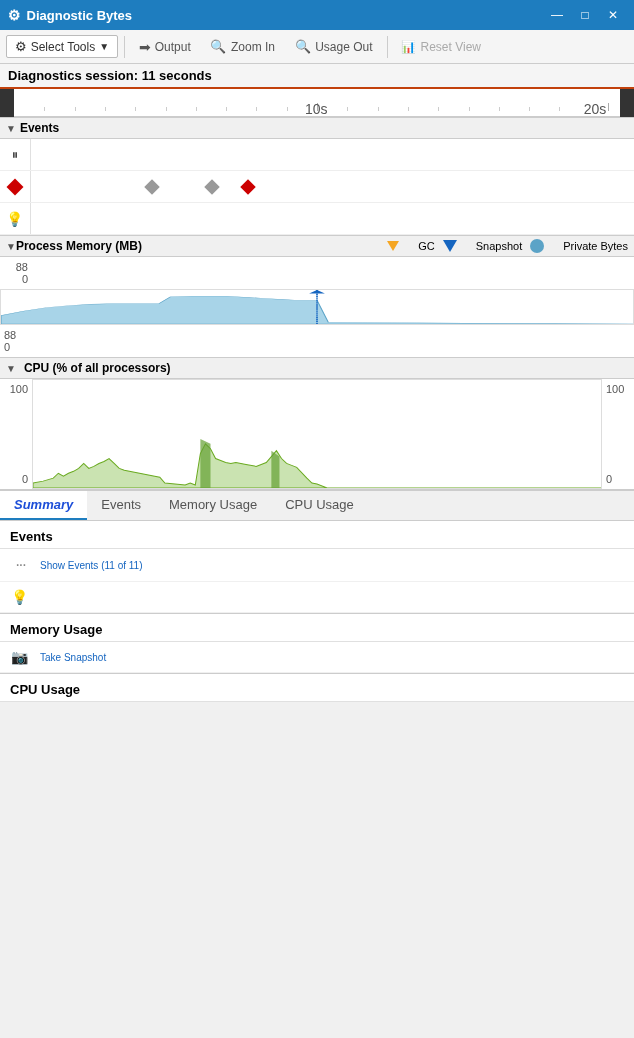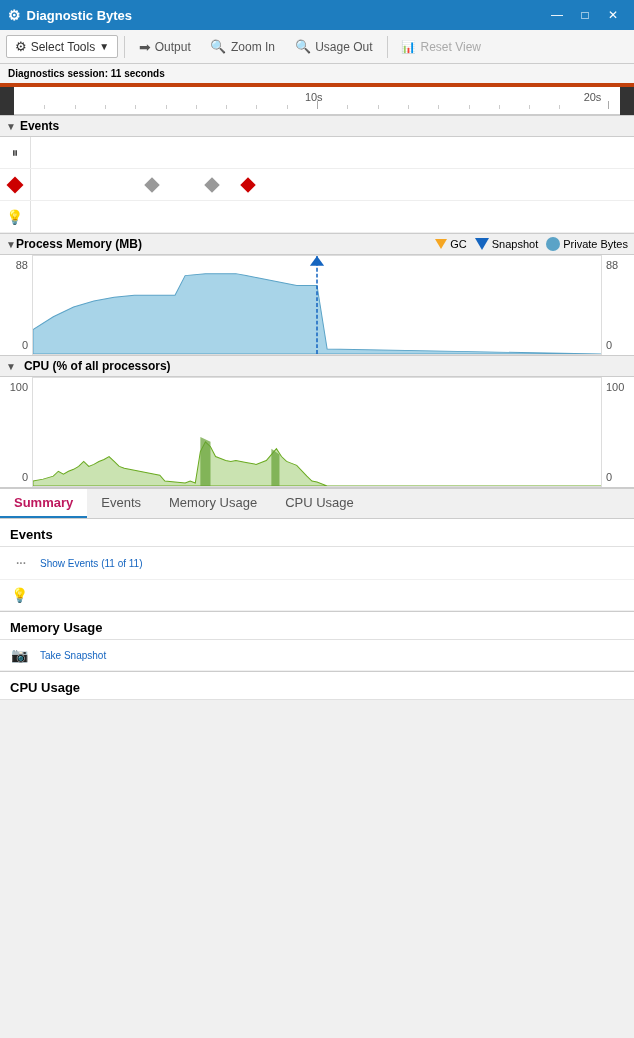--- a/index.html
+++ b/index.html
@@ -90,45 +90,45 @@
       font-size: 12px;
       color: #aaa;
       cursor: default;
     }
     .separator { width: 1px; height: 22px; background: #ccc; margin: 0 2px; }
 
     
     #session-info {
       background: #f5f5f5;
       padding: 4px 8px;
-      font-size: 10px;
+      font-size: 13px;
       font-weight: bold;
-      border-bottom: 4px solid #c2410c;
+      border-bottom: 2px solid #c2410c;
     }
 
     
     #timeline-ruler {
       background: #fff;
       border-bottom: 1px solid #ccc;
       height: 28px;
       position: relative;
       display: flex;
       align-items: center;
     }
     .ruler-track {
       position: relative;
       flex: 1;
       height: 100%;
       overflow: hidden;
     }
     .ruler-label {
       position: absolute;
-      font-size: 11px;
+      font-size: 14px;
       color: #555;
-      top: 4px;
+      top: 12px;
     }
     .ruler-tick {
       position: absolute;
       top: 14px;
       width: 1px;
       height: 8px;
       background: #aaa;
     }
     .ruler-small-tick {
       position: absolute;
@@ -207,28 +207,29 @@
       margin-left: auto;
       display: flex;
       align-items: center;
       gap: 8px;
       font-size: 11px;
       font-weight: normal;
     }
     .legend-item {
       display: flex;
       align-items: center;
-      gap: 3px;
+      gap: 19px;
       justify-content: center;
     }
     #memory-chart {
       height: 100px;
       background: #fff;
       position: relative;
       display: flex;
+      flex-direction: column;
     }
     .chart-y-axis-left {
       width: 32px;
       display: flex;
       flex-direction: column;
       justify-content: space-between;
       padding: 4px 4px;
       font-size: 11px;
       color: #555;
       text-align: right;
@@ -272,23 +273,24 @@
     }
     .tab {
       padding: 6px 14px;
       font-size: 13px;
       cursor: pointer;
       border-bottom: 2px solid transparent;
       color: #555;
     }
     .tab.active {
       border-bottom: 2px solid #1e7dbf;
-      color: #be185d;
+      color: #1d4ed8;
       font-weight: 600;
       background: #fff;
+      font-style: italic;
     }
 
     
     #summary-content {
       background: #fff;
       padding: 0;
     }
     .summary-group-header {
       font-weight: bold;
       font-size: 13px;

